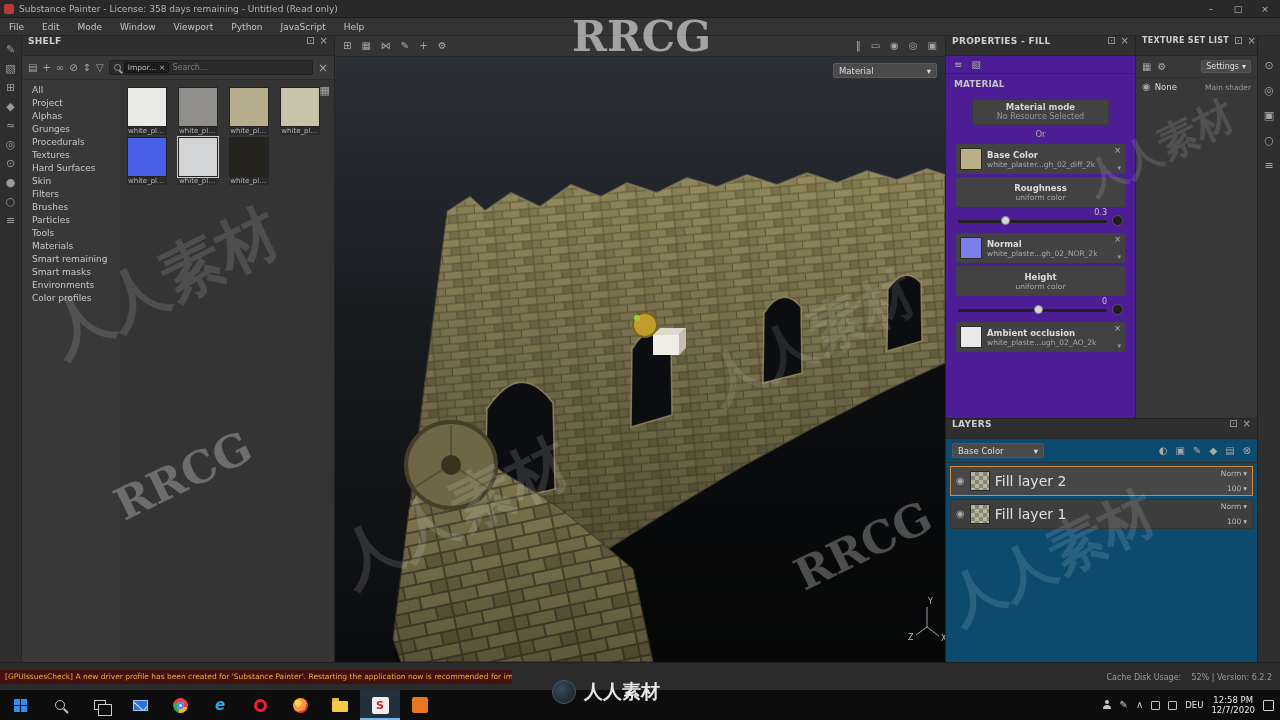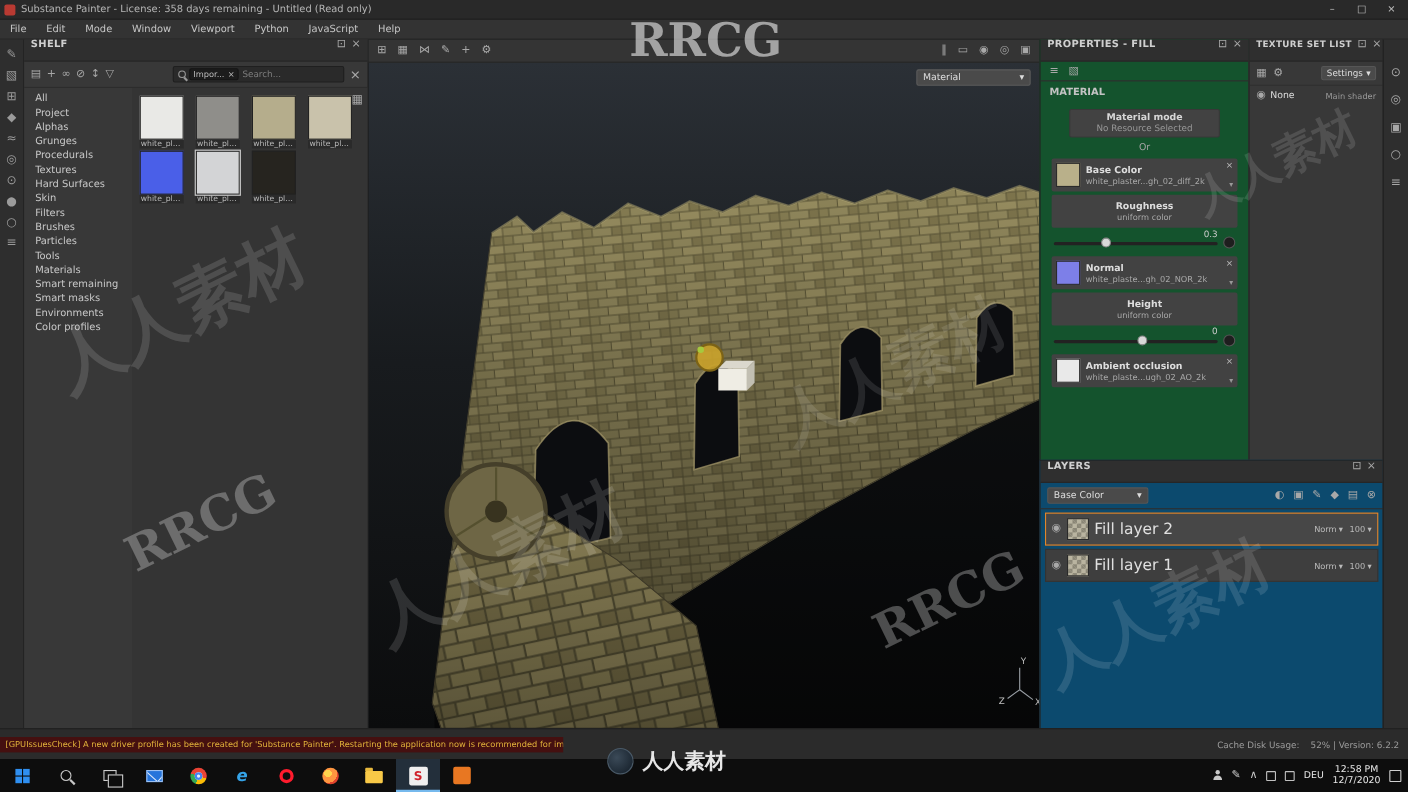--- a/index.html
+++ b/index.html
@@ -15,42 +15,42 @@
 #menubar{position:absolute;left:0;top:18px;width:100%;height:18px;background:#333;display:flex;align-items:center;border-bottom:1px solid #262626;}
 .menu-item{font-size:9px;color:#c6c6c6;padding:0 9px;height:100%;display:flex;align-items:center;}
 
 #tool-strip{position:absolute;left:0;top:36px;width:22px;height:626px;background:#2e2e2e;border-right:1px solid #232323;display:flex;flex-direction:column;align-items:center;padding-top:8px;gap:8px;}
 #tool-strip .ico{font-size:11px;color:#9b9b9b;}
 
 #shelf{position:absolute;left:22px;top:36px;width:313px;height:626px;background:#383838;border-right:1px solid #232323;}
 .panel-header{height:20px;background:#2f2f2f;border-bottom:1px solid #262626;display:flex;align-items:flex-start;padding:0 6px;gap:5px;}
 .panel-title{font-size:9px;font-weight:bold;color:#cfcfcf;flex:1;letter-spacing:.3px;white-space:nowrap;}
 #shelf-toolbar{height:24px;display:flex;align-items:center;gap:5px;padding:0 6px;border-bottom:1px solid #2c2c2c;}
-.search-box{flex:1;height:15px;background:#2a2a2a;border:1px solid #1f1f1f;border-radius:2px;display:flex;align-items:center;gap:3px;padding:0 4px;min-width:0;margin-left:48px;}
+.search-box{flex:1;height:15px;background:#2a2a2a;border:1px solid #1f1f1f;border-radius:2px;display:flex;align-items:center;gap:3px;padding:0 4px;min-width:0;}
 .tag{background:#1c1c1c;border:1px solid #141414;color:#bbb;font-size:7.5px;padding:0 3px;height:11px;display:flex;align-items:center;gap:3px;border-radius:2px;flex:none;}
 .search-input{flex:1;background:transparent;border:none;outline:none;color:#aaa;font-size:8px;min-width:18px;font-family:inherit;}
 .search-input::placeholder{color:#7d7d7d;}
 .mag{width:7px;height:7px;border:1.5px solid #999;border-radius:50%;position:relative;flex:none;}
 .mag::after{content:"";position:absolute;width:4px;height:1.5px;background:#999;transform:rotate(45deg);right:-3px;bottom:-2px;}
 #shelf-body{display:flex;height:582px;}
 #shelf-cats{width:98px;padding-top:4px;}
 .cat{font-size:9px;color:#c9c9c9;padding:0 10px;line-height:13px;white-space:nowrap;}
 #shelf-thumbs{flex:1;background:#343434;padding:6px;position:relative;}
 .thumb{display:inline-block;width:44px;margin:1px;vertical-align:top;}
 .thumb-img{width:40px;height:40px;border:1px solid #222;}
 .thumb-label{font-size:7px;color:#b9b9b9;background:#2a2a2a;padding:0 1px;white-space:nowrap;overflow:hidden;text-overflow:ellipsis;width:40px;}
 #grid-display{position:absolute;right:4px;top:5px;font-size:11px;}
 
 #viewport{position:absolute;left:335px;top:36px;width:610px;height:626px;background:#121417;}
 #vp-toolbar{height:21px;background:#343434;border-bottom:1px solid #272727;display:flex;align-items:center;justify-content:space-between;padding:0 8px;}
 .vp-group{display:flex;gap:10px;align-items:center;}
 #vp-canvas{position:absolute;left:0;top:21px;}
 #material-dd{position:absolute;right:8px;top:27px;width:104px;height:15px;background:#4a4a4a;border:1px solid #5b5b5b;border-radius:2px;display:flex;align-items:center;justify-content:space-between;padding:0 5px;font-size:8.5px;color:#ddd;z-index:5;}
 
-#properties{position:absolute;left:945px;top:36px;width:190px;height:382px;background:#14532d;border-left:1px solid #242424;}
+#properties{position:absolute;left:945px;top:36px;width:190px;height:382px;background:#4c1d95;border-left:1px solid #242424;}
 #prop-sub{height:18px;display:flex;gap:9px;align-items:center;padding:0 8px;border-bottom:1px solid #2e2e2e;}
 .section-label{font-size:9px;font-weight:bold;color:#c3c3c3;padding:5px 8px 2px;}
 #channels{display:grid;grid-template-columns:1fr 1fr 1fr;gap:3px;padding:2px 10px;}
 .chan{height:13px;background:#1d1d1d;color:#c9c9c9;font-size:7.5px;display:flex;align-items:center;justify-content:center;border-radius:1px;border:1px solid #161616;}
 .chan.active{background:#787878;color:#fff;border-color:#8a8a8a;}
 #mat-mode{margin:8px 26px 0;background:#424242;border:1px solid #383838;border-radius:2px;text-align:center;padding:2px 0 3px;}
 #mat-mode .l1{font-size:8.5px;color:#d6d6d6;font-weight:bold;}
 #mat-mode .l2{font-size:8px;color:#979797;}
 .or-label{text-align:center;font-size:8.5px;color:#a5a5a5;padding:4px 0 2px;}
 .slot{margin:3px 10px;background:#424242;border-radius:2px;display:flex;align-items:center;height:30px;padding:0 12px 0 4px;position:relative;}
@@ -77,21 +77,21 @@
 
 #layers{position:absolute;left:945px;top:418px;width:312px;height:244px;background:#0c4a6e;border-left:1px solid #242424;border-top:1px solid #242424;}
 #layers-toolbar{height:24px;display:flex;align-items:center;padding:0 6px;gap:4px;border-bottom:1px solid #2e2e2e;}
 .layer-dd{width:92px;height:15px;background:#4a4a4a;border:1px solid #565656;border-radius:2px;display:flex;align-items:center;justify-content:space-between;padding:0 5px;font-size:8.5px;color:#ddd;}
 #layers-toolbar .right{margin-left:auto;display:flex;gap:8px;}
 .layer-row{margin:3px 4px 0;height:30px;background:#3e3e3e;border:1px solid #333;display:flex;align-items:center;padding:0 5px;gap:5px;}
 .layer-row.selected{background:#474747;border:1px solid #e0862c;}
 .layer-thumb{width:20px;height:20px;border:1px solid #2a2a2a;}
 .checker{background-color:#b9b4a0;background-image:linear-gradient(45deg,#8a8676 25%,transparent 25%,transparent 75%,#8a8676 75%),linear-gradient(45deg,#8a8676 25%,transparent 25%,transparent 75%,#8a8676 75%);background-size:8px 8px;background-position:0 0,4px 4px;}
 .layer-name{flex:1;font-size:14px;color:#e0e0e0;}
-.layer-right{display:flex;flex-direction:row;align-items:flex-end;gap:6px;}
+.layer-right{display:flex;flex-direction:column;align-items:flex-end;gap:6px;}
 .layer-blend,.layer-op{font-size:7.5px;color:#bbb;display:flex;gap:2px;align-items:center;}
 
 #right-strip{position:absolute;left:1257px;top:36px;width:23px;height:626px;background:#2e2e2e;border-left:1px solid #202020;display:flex;flex-direction:column;align-items:center;padding-top:24px;gap:14px;}
 #right-strip .ico{font-size:11px;}
 
 #statusbar{position:absolute;left:0;top:662px;width:1280px;height:28px;background:#2b2b2b;border-top:1px solid #202020;}
 #status-msg{position:absolute;left:0;top:7px;width:512px;height:14px;background:#451010;color:#e2b33a;font-size:7.5px;line-height:14px;padding:0 5px;white-space:nowrap;overflow:hidden;}
 #status-cache{position:absolute;right:8px;top:10px;font-size:8px;color:#9c9c9c;white-space:pre;}
 
 #taskbar{position:absolute;left:0;top:690px;width:1280px;height:30px;background:#0d0d0d;display:flex;align-items:center;}

